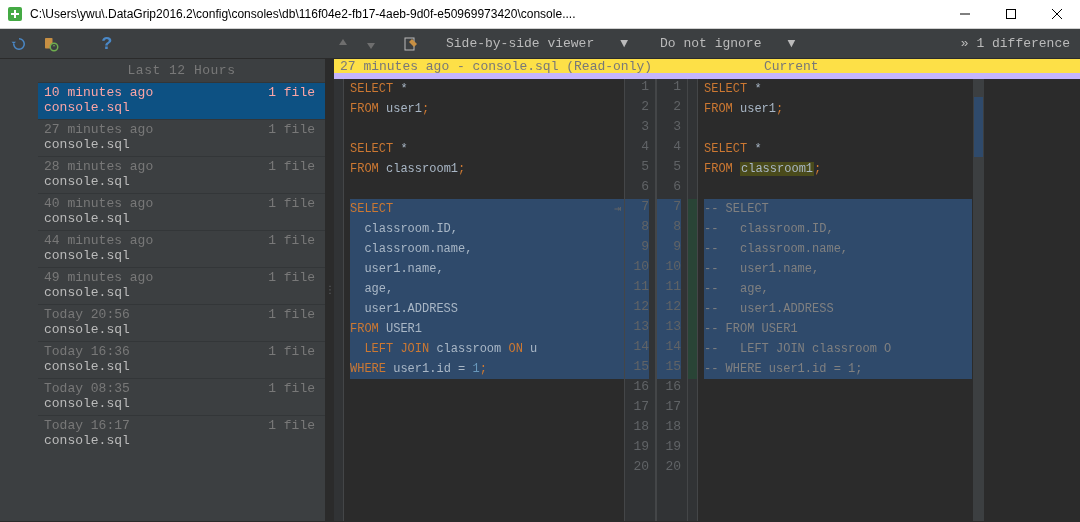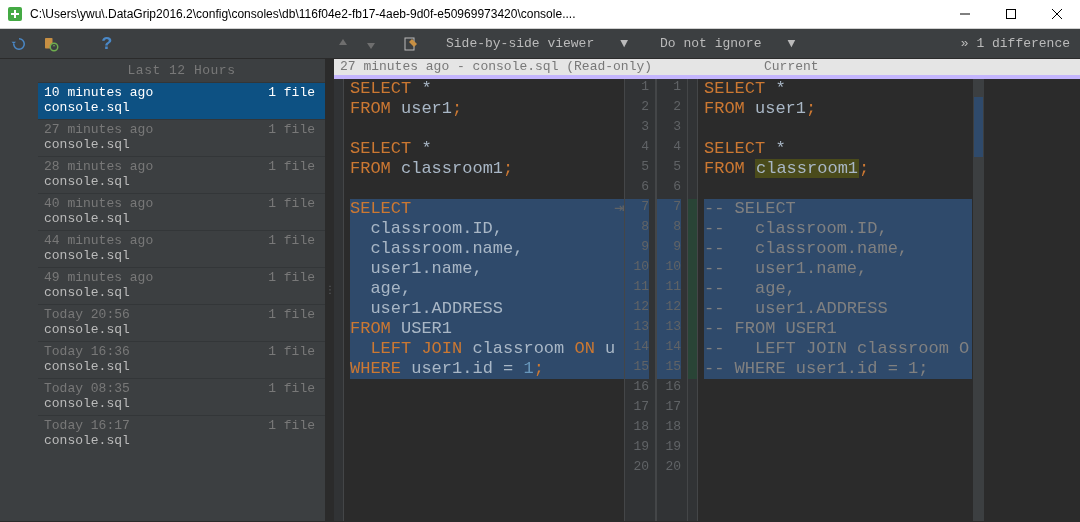--- a/index.html
+++ b/index.html
@@ -45,28 +45,28 @@
   .toolbar-spacer { flex: 1; }
   .diff-count { color: #bbbbbb; padding-right: 10px; }
   
   .main { display: flex; height: calc(100% - 60px); }
   .sidebar { width: 326px; background: #3c3f41; display: flex; flex-direction: column; border-right: 1px solid #2b2b2b; padding-left: 38px; }
   .sidebar-header { text-align: center; color: #787878; padding: 4px 0; font-size: 13px; letter-spacing: 0.5px; }
   .history-item { padding: 2px 10px 4px 6px; border-top: 1px solid #333638; }
   .history-item .row1 { display: flex; justify-content: space-between; color: #787878; }
   .history-item .row2 { color: #bbbbbb; }
   .history-item.selected { background: #0d5183; }
-  .history-item.selected .row1, .history-item.selected .row2 { color: #ffffff; }
+  .history-item.selected .row1, .history-item.selected .row2 { color: #fca5a5; }
   
   .diff-area { flex: 1; display: flex; flex-direction: column; overflow: hidden; }
-  .diff-headers { display: flex; height: 20px; color: #787878; background: #e5e5e5; border-bottom: 4px solid #c4b5fd; }
+  .diff-headers { display: flex; height: 20px; color: #787878; background: #fde047; border-bottom: 6px solid #c4b5fd; }
   .dh-left { flex: 0 0 424px; padding-left: 6px; }
   .dh-right { flex: 1; padding-left: 6px; }
   .diff-body { flex: 1; display: flex; overflow: hidden; background: #2b2b2b; position: relative; }
-  .pane { display: flex; font-size: 17px; line-height: 20px; }
+  .pane { display: flex; font-size: 12px; line-height: 20px; }
   .pane.left { width: 290px; }
   .pane.right { width: 284px; }
   .gutter { width: 10px; background: #313335; border-right: 1px solid #444648; }
   .code-col { flex: 1; padding-left: 6px; white-space: pre; overflow: hidden; }
   .lncol { width: 34px; text-align: right; padding-right: 6px; color: #606366; background: #313335; border-left: 1px solid #444648; border-right: 1px solid #444648; }
   .lncol.rightln { width: 34px; }
   .code-line { height: 20px; }
   .ln { height: 20px; }
   .hl-changed { background: #2f4a6b; }
   .kw { color: #cc7832; }

